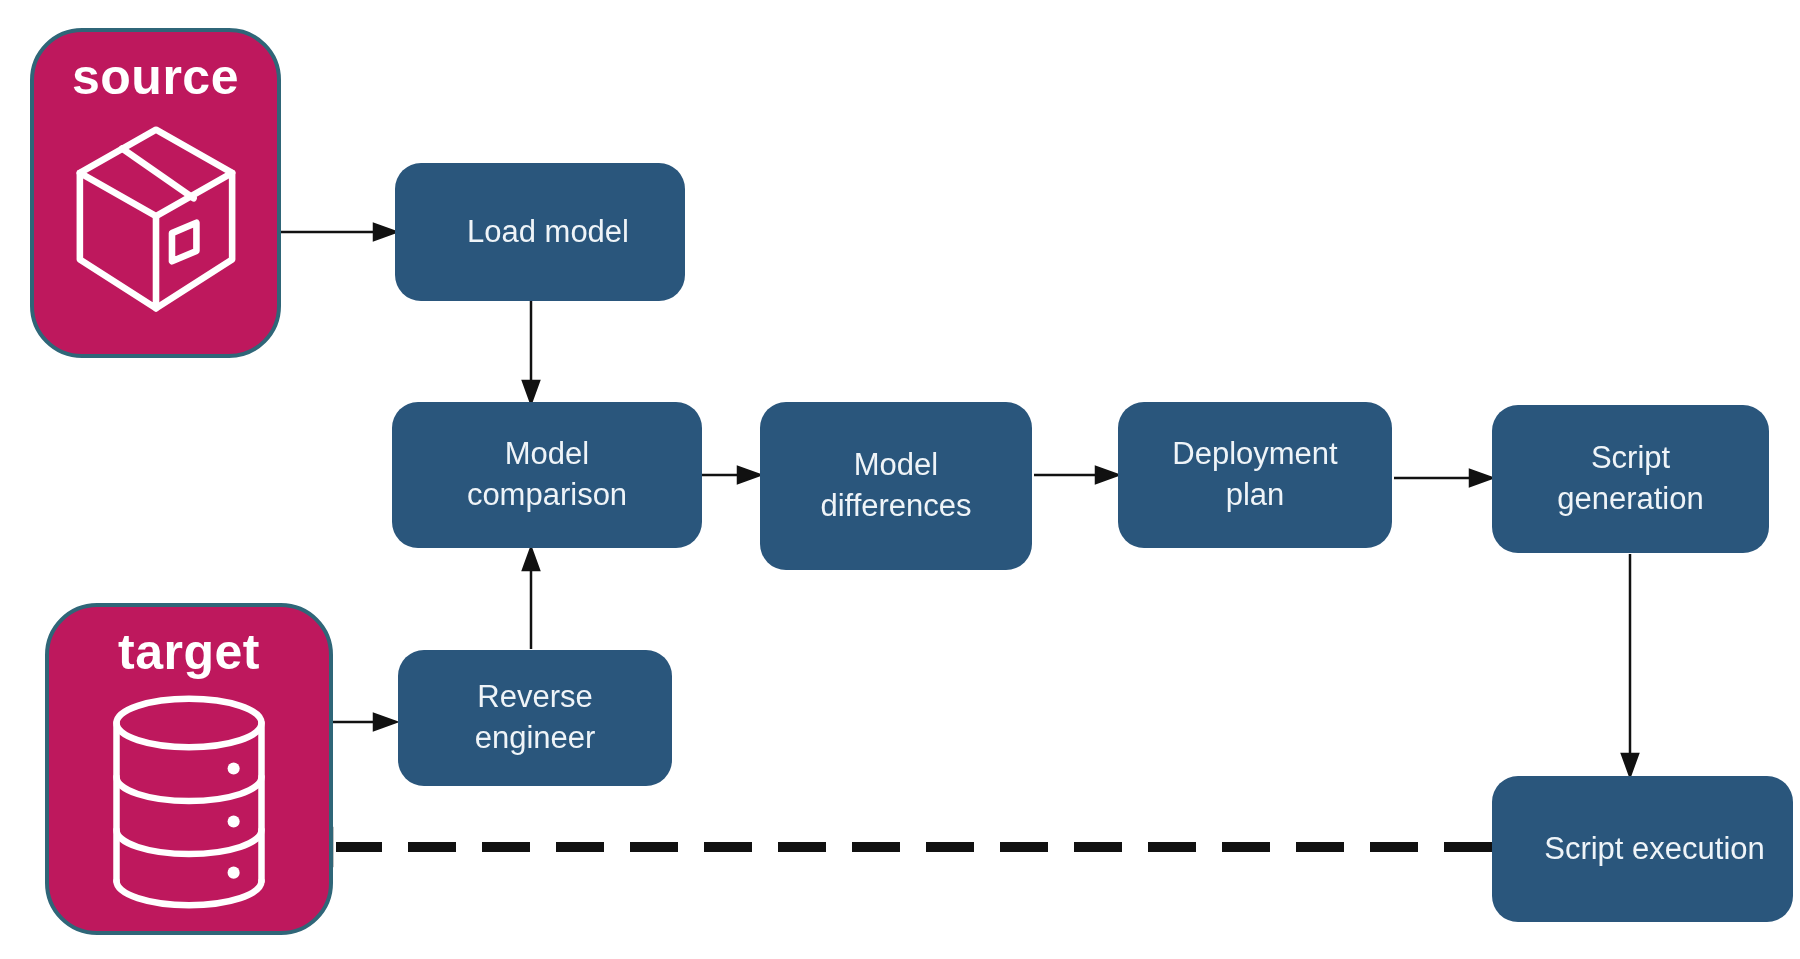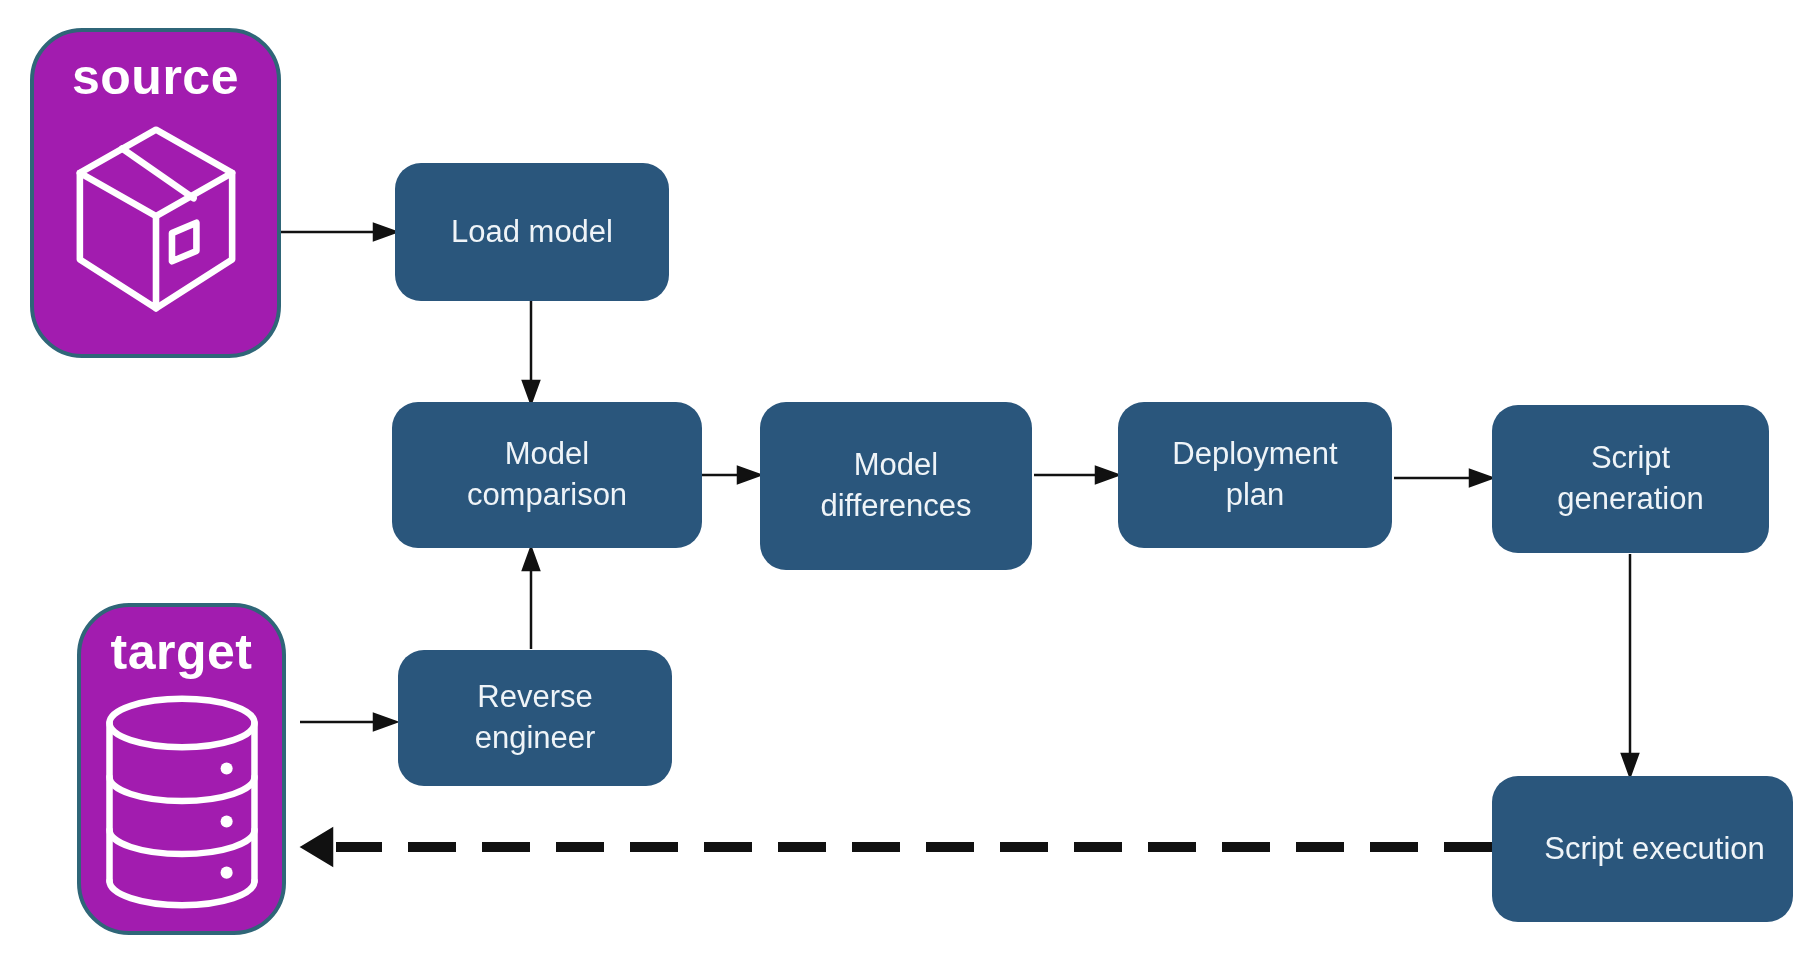--- a/index.html
+++ b/index.html
@@ -10,21 +10,21 @@
   .edge-layer{position:absolute;left:0;top:0;width:1800px;height:959px;pointer-events:none;}
 
   .node{
     position:absolute;background:#2A567C;border-radius:26px;
     color:#EFF4F8;display:flex;align-items:center;justify-content:center;
     text-align:center;font-size:31px;line-height:1.32;
   }
   .node span{display:inline-block;max-width:225px;}
 
   .store{
-    position:absolute;background:#a21caf;border:4px solid #2F6678;
+    position:absolute;background:#be185d;border:4px solid #2F6678;
     border-radius:52px;box-sizing:border-box;color:#ffffff;
     display:flex;flex-direction:column;align-items:center;text-align:center;
   }
   .store-label{font-size:50px;font-weight:800;margin-top:16px;letter-spacing:.5px;}
   .store-icon{margin-top:14px;}
 </style>
 </head>
 <body>
 
 <div class="canvas">
@@ -67,40 +67,40 @@
       <g fill="none" stroke="#ffffff" stroke-width="7" stroke-linejoin="round" stroke-linecap="round">
         <path d="M100 10 L181 56 L100 102 L19 56 Z"></path>
         <path d="M19 56 L19 148 L100 200 L100 102"></path>
         <path d="M181 56 L181 148 L100 200"></path>
         <path d="M64 30 L140 83"></path>
         <path d="M117 120 L143 109 L143 139 L117 150 Z"></path>
       </g>
     </svg>
   </div>
 
-  <div class="store" style="left:45px;top:603px;width:209px;height:332px;margin-left:32px;">
+  <div class="store" style="left:45px;top:603px;width:288px;height:332px;">
     <div class="store-label">target</div>
     <svg class="store-icon" width="158" height="214" viewBox="0 0 170 230" xmlns="http://www.w3.org/2000/svg">
       <g fill="none" stroke="#ffffff" stroke-width="7" stroke-linecap="round">
         <ellipse cx="85" cy="30" rx="78" ry="26"></ellipse>
         <path d="M7 30 L7 200"></path>
         <path d="M163 30 L163 200"></path>
         <path d="M7 88 A78 26 0 0 0 163 88"></path>
         <path d="M7 145 A78 26 0 0 0 163 145"></path>
         <path d="M7 200 A78 26 0 0 0 163 200"></path>
       </g>
       <g fill="#ffffff" stroke="none">
         <circle cx="133" cy="79" r="6.5"></circle>
         <circle cx="133" cy="136" r="6.5"></circle>
         <circle cx="133" cy="191" r="6.5"></circle>
       </g>
     </svg>
   </div>
 
-  <div class="node" style="left:395px;top:163px;width:274px;height:138px;">
+  <div class="node" style="left:395px;top:163px;width:274px;height:138px;padding-left:16px;">
     <span>Load model</span>
   </div>
 
   <div class="node" style="left:392px;top:402px;width:310px;height:146px;">
     <span>Model comparison</span>
   </div>
 
   <div class="node" style="left:760px;top:402px;width:272px;height:168px;">
     <span>Model differences</span>
   </div>

